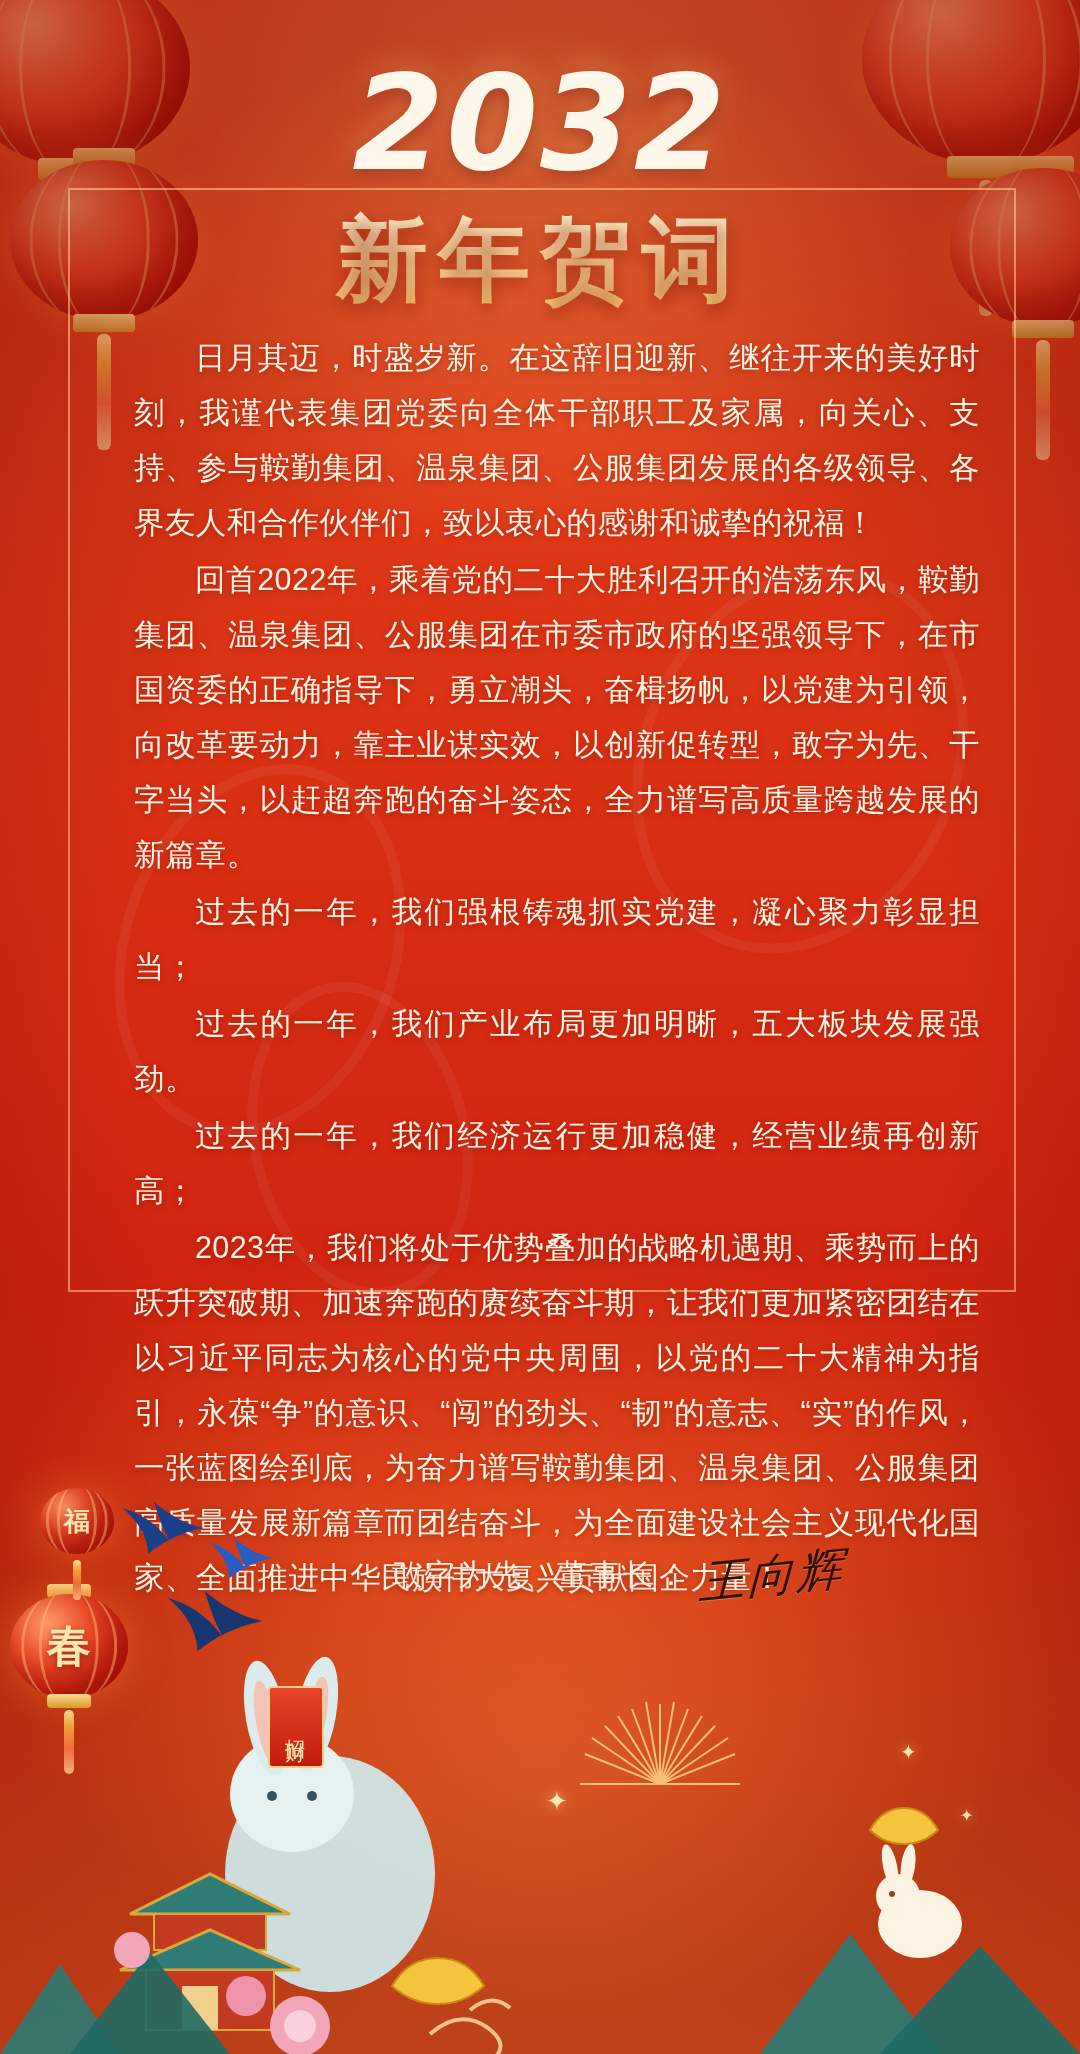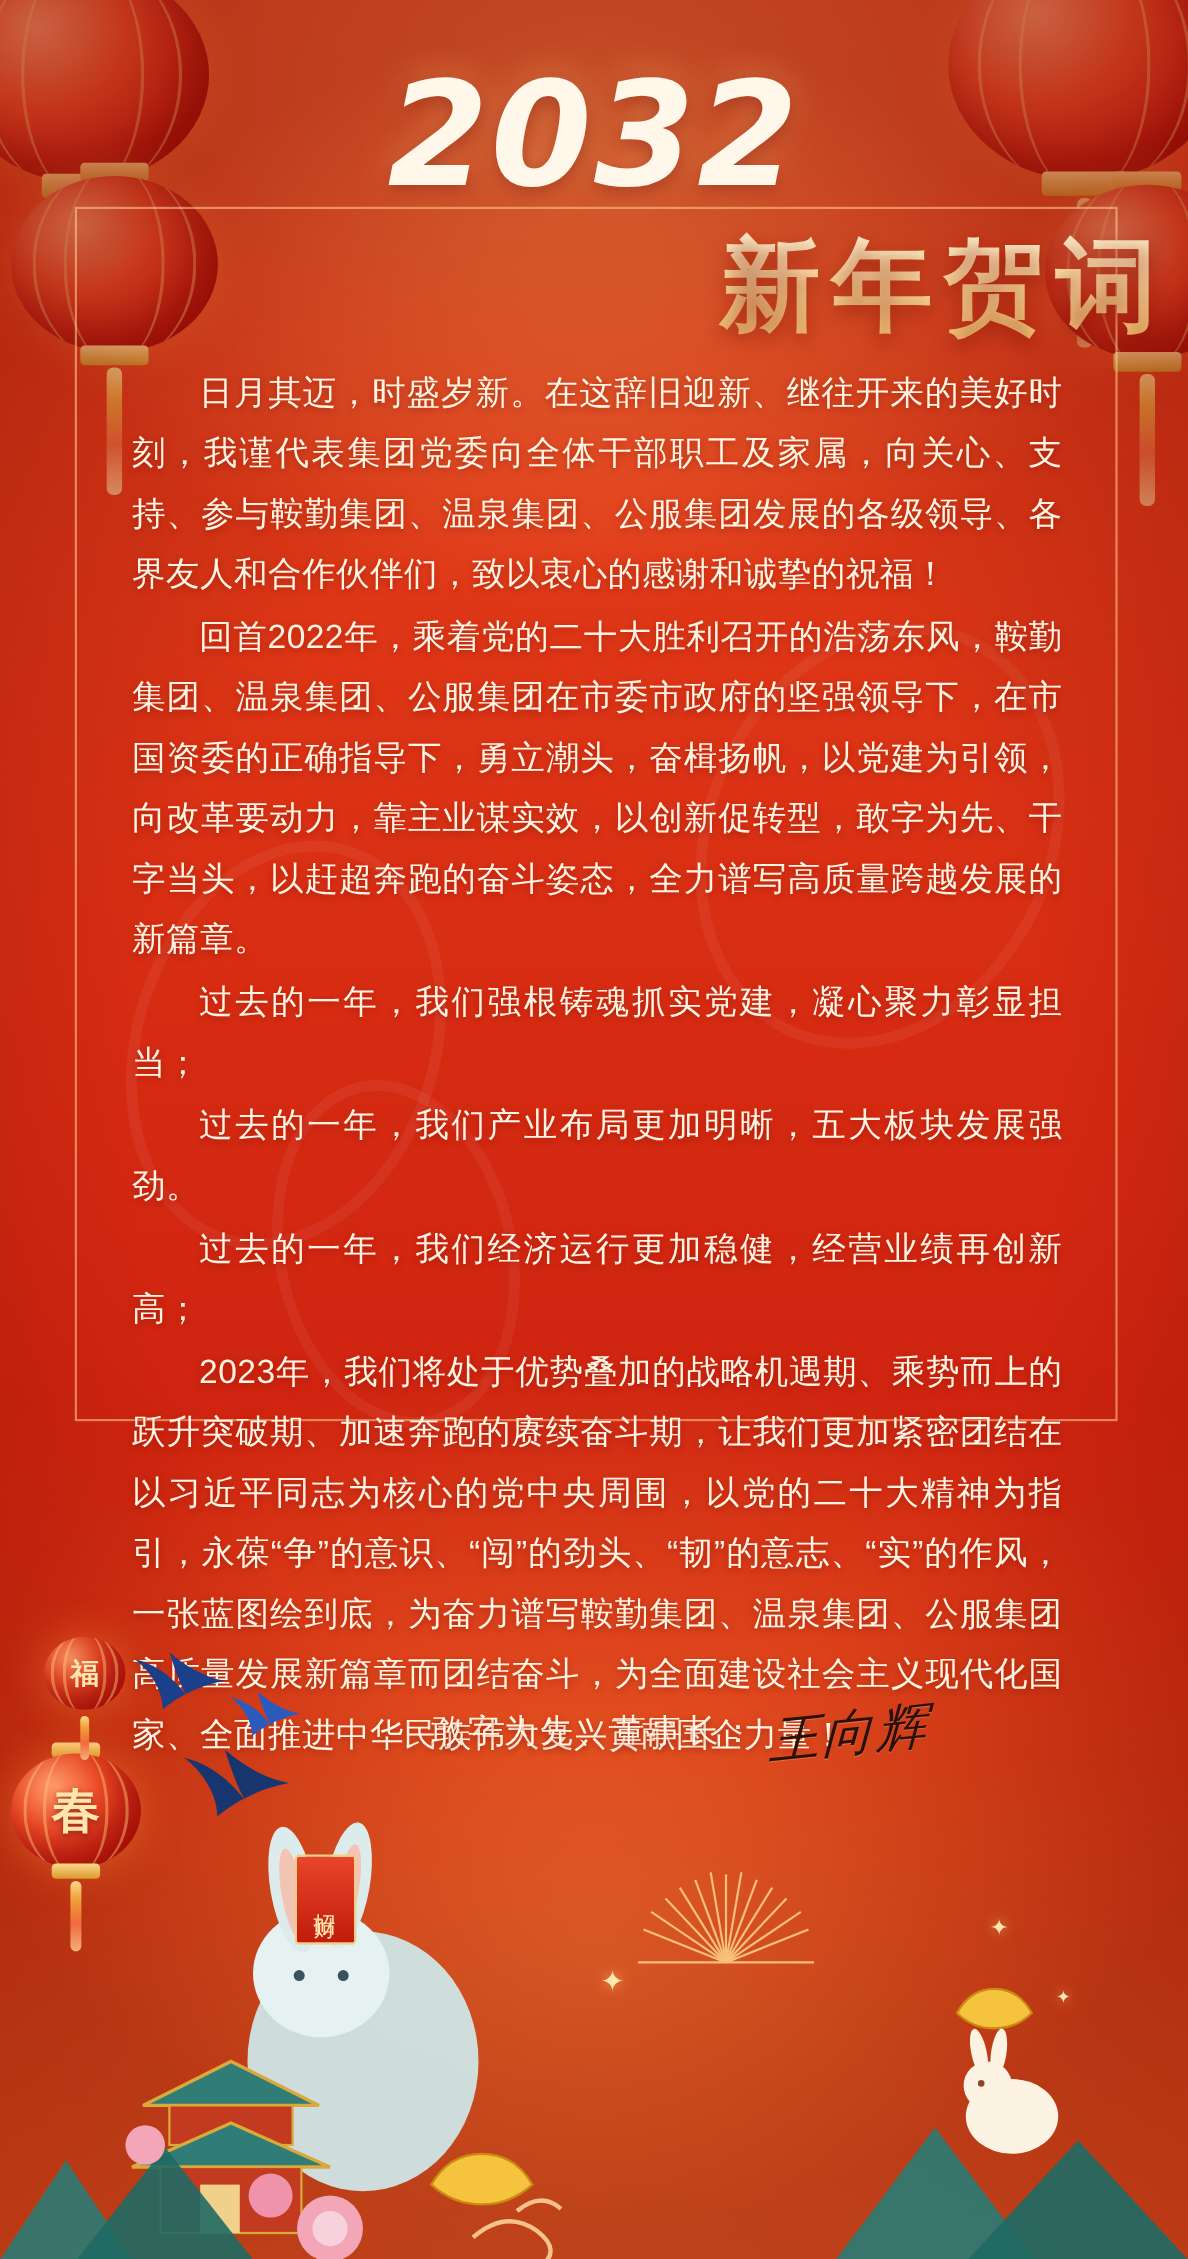--- a/index.html
+++ b/index.html
@@ -103,42 +103,42 @@
     z-index: 4;
     pointer-events: none;
   }
 
   
   .title {
     position: absolute;
     top: 198px;
     left: 0;
     width: 100%;
-    text-align: right;
+    text-align: center;
     z-index: 7;
   }
   .title-text {
     display: inline-block;
     font-family: "DejaVu Sans", sans-serif;
     font-size: 92px;
     font-weight: bold;
     letter-spacing: 10px;
     color: #ffe9b8;
     background: linear-gradient(180deg, #fff6dd 0%, #ffe2a4 45%, #f6c56a 100%);
     -webkit-background-clip: text;
     background-clip: text;
     -webkit-text-fill-color: transparent;
     text-shadow: 0 6px 16px rgba(120,10,3,0.45);
     padding: 0 18px;
   }
 
   
   .article {
     position: absolute;
-    left: 120px;
+    left: 134px;
     top: 330px;
     width: 846px;
     z-index: 7;
     color: #fff3e2;
     font-size: 30.5px;
     line-height: 55px;
     text-align: justify;
     text-justify: inter-ideograph;
     letter-spacing: 0.4px;
     text-shadow: 0 2px 6px rgba(120,15,5,0.45);

